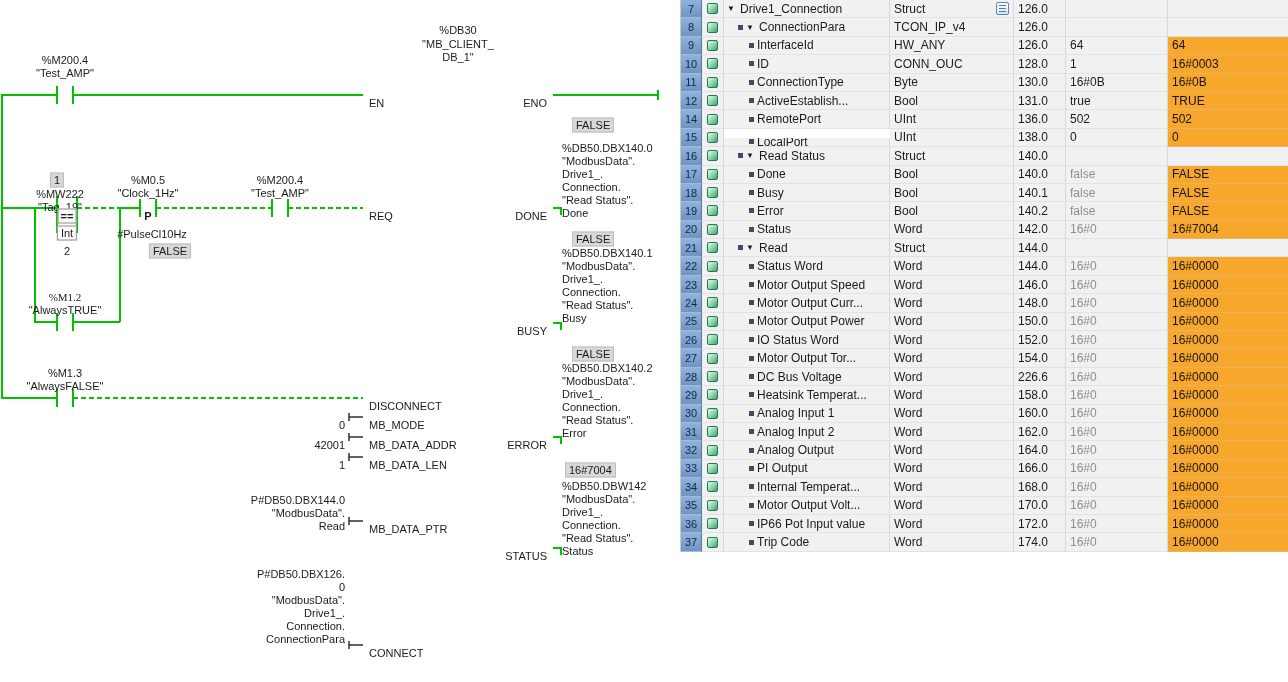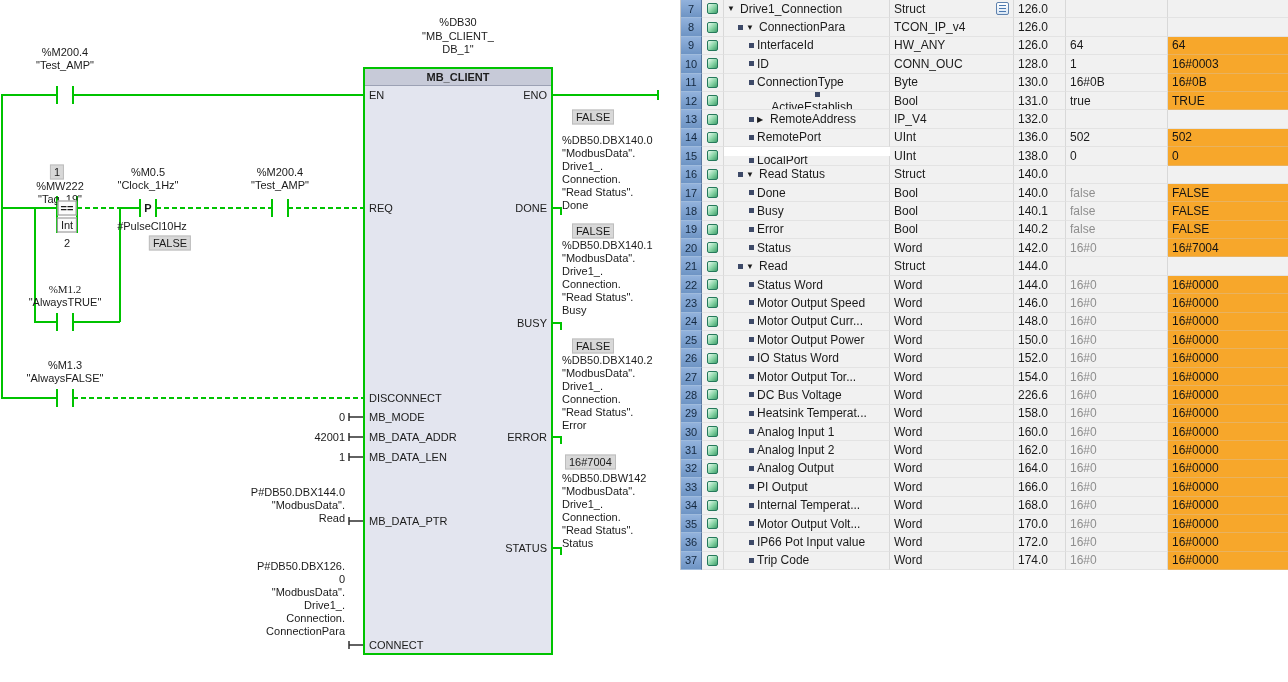--- a/index.html
+++ b/index.html
@@ -7,21 +7,21 @@
   #stage{position:absolute;left:0;top:0;width:1288px;height:682px;background:#fff}
 
   
   .fb{position:absolute;left:363px;top:67px;width:190px;height:588px;background:#E3E5EF;border:2px solid #00C300;z-index:1}
   .fb-title{height:17px;line-height:16px;text-align:center;font-size:11px;font-weight:bold;color:#1c1c1c;background:#C7CAD8;border-bottom:1px solid #9CA1B4}
 
   
   .wires{position:absolute;left:0;top:0;z-index:3;pointer-events:none}
 
   
-  #labels{position:absolute;left:0;top:0;width:680px;height:580px;z-index:4}
+  #labels{position:absolute;left:0;top:8px;width:680px;height:580px;z-index:4}
   #labels .lbl{position:absolute;font-size:11px;line-height:13px;white-space:nowrap;color:#1b1b1b}
   .ac{transform:translate(-50%,-50%)}
   .al{transform:translate(0,-50%)}
   .ar{transform:translate(-100%,-50%)}
   .addr{color:#008C8C}
   .sym{color:#1b1b1b}
   .cst{color:#4048C8}
   .ptr{color:#8F3A20}
   .pl{color:#4048C8;font-weight:bold}
   .pin{color:#101010}
@@ -41,23 +41,20 @@
   .tree-arrow{font-size:8px;color:#1b1b1b;width:10px;flex:0 0 auto}
   .dbvar-icon{width:11px;height:11px;border:1px solid #25795B;border-radius:2px;background:linear-gradient(135deg,#EAFBF0,#86D3A4 55%,#3F9E6B);flex:0 0 auto}
   .type-btn{width:13px;height:13px;border:1px solid #5F82AE;background:linear-gradient(#FFFFFF,#D9E6F4);border-radius:2px;margin-left:auto;display:inline-flex;align-items:center;justify-content:center;flex:0 0 auto}
   .type-btn::before{content:"";width:7px;height:7px;background:repeating-linear-gradient(180deg,#4A78B0 0 1px,transparent 1px 3px)}
 </style>
 </head>
 <body>
 
 <div id="stage">
 
-  <div class="fb">
-    <div class="fb-title">MB_CLIENT</div>
-  </div>
 
   <svg class="wires" width="680" height="682">
 
     <g stroke="#00C300" stroke-width="2" fill="none">
       <path d="M2,94 L2,399"></path>
       <path d="M2,95 L57,95 M73,95 L363,95"></path>
       <path d="M2,208 L57,208"></path>
       <path d="M120,208 L140,208"></path>
       <path d="M35,208 L35,322 L57,322 M73,322 L120,322 M120,322 L120,208"></path>
       <path d="M2,398 L57,398"></path>
@@ -264,49 +261,32 @@
         </div>
         <div class="dc dc-off">130.0</div>
         <div class="dc dc-start">16#0B</div>
         <div class="dc dc-mon hl">16#0B</div>
       </div>
       <div class="dbrow">
         <div class="dc dc-num">12</div>
         <div class="dc dc-icon">
           <span class="dbvar-icon"></span>
         </div>
-        <div class="dc dc-name" style="padding-left: 25px; flex-direction: column;">
+        <div class="dc dc-name" style="padding-left: 25px;">
           <span class="bullet"></span>
           <span>ActiveEstablish...</span>
         </div>
         <div class="dc dc-type">
           <span>Bool</span>
         </div>
         <div class="dc dc-off">131.0</div>
         <div class="dc dc-start">true</div>
         <div class="dc dc-mon hl">TRUE</div>
       </div>
       <div class="dbrow">
-        <div class="dc dc-num">13</div>
-        <div class="dc dc-icon">
-          <span class="dbvar-icon"></span>
-        </div>
-        <div class="dc dc-name" style="padding-left: 25px;">
-          <span class="bullet"></span>
-          <span class="tree-arrow">▶</span>
-          <span>RemoteAddress</span>
-        </div>
-        <div class="dc dc-type">
-          <span>IP_V4</span>
-        </div>
-        <div class="dc dc-off">132.0</div>
-        <div class="dc dc-start"></div>
-        <div class="dc dc-mon"></div>
-      </div>
-      <div class="dbrow">
         <div class="dc dc-num">14</div>
         <div class="dc dc-icon">
           <span class="dbvar-icon"></span>
         </div>
         <div class="dc dc-name" style="padding-left: 25px;">
           <span class="bullet"></span>
           <span>RemotePort</span>
         </div>
         <div class="dc dc-type">
           <span>UInt</span>

